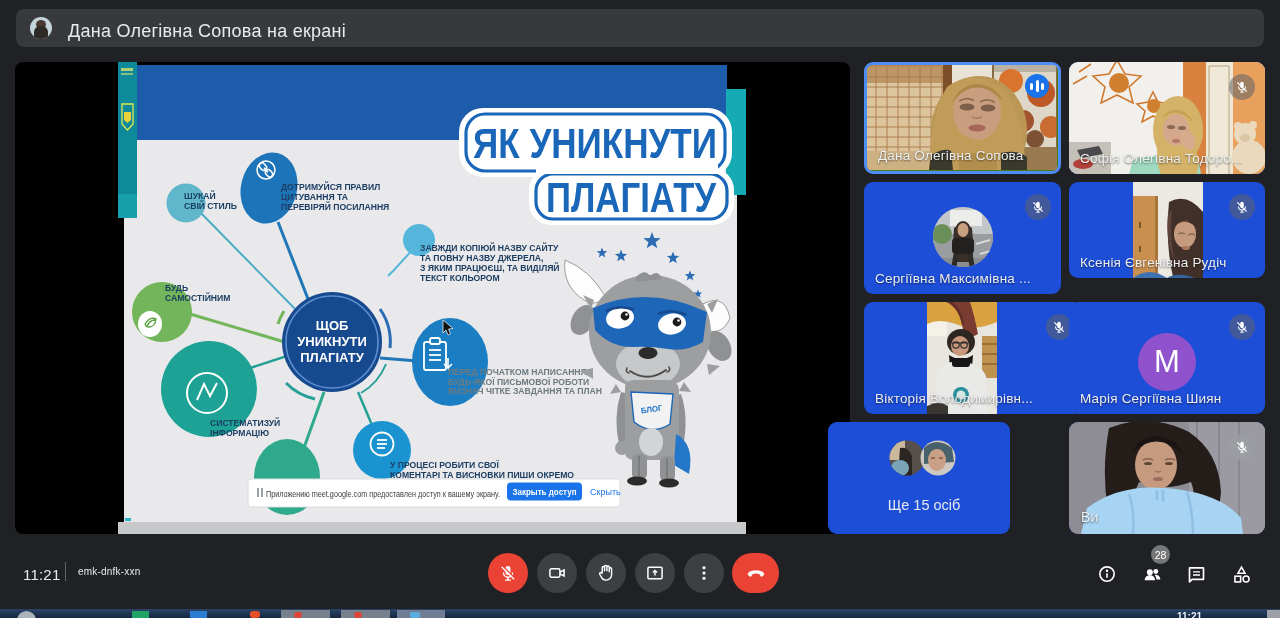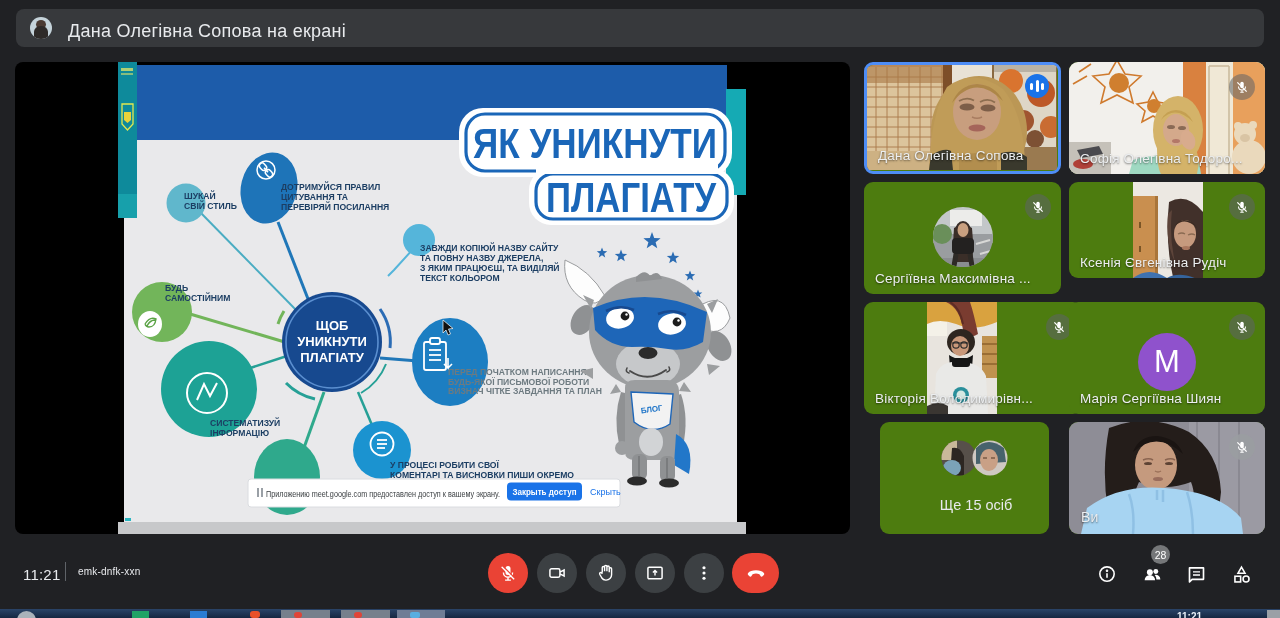--- a/index.html
+++ b/index.html
@@ -1,20 +1,20 @@
 <!DOCTYPE html>
 <html><head>
 <meta charset="utf-8">
 <style>
 *{margin:0;padding:0;box-sizing:border-box}
 html,body{width:1280px;height:618px;background:#202124;font-family:"Liberation Sans",sans-serif;overflow:hidden;position:relative}
 .abs{position:absolute}
 .name{position:absolute;color:#eceef0;font-size:13px;letter-spacing:.2px;text-shadow:0 1px 2px rgba(0,0,0,.55);white-space:nowrap}
 .micoff{position:absolute;top:12px;right:10px;width:26px;height:26px;border-radius:50%;background:rgba(95,99,104,.55);display:flex;align-items:center;justify-content:center}
-.tile{position:absolute;background:#4d7c0f;border-radius:9px;overflow:hidden}
+.tile{position:absolute;background:#1d4ed8;border-radius:9px;overflow:hidden}
 </style>
 </head>
 <body>
 
 <div class="abs" style="left:16px;top:9px;width:1248px;height:38px;background:#37393c;border-radius:8px;"></div>
 <div class="abs" style="left:30px;top:17px;width:22px;height:22px;border-radius:50%;background:#c5d3da;overflow:hidden">
   <div class="abs" style="left:6px;top:3px;width:10px;height:9px;border-radius:50%;background:#4a3a32"></div>
   <div class="abs" style="left:4px;top:9px;width:14px;height:13px;border-radius:45% 45% 0 0;background:#2e2a28"></div>
 </div>
 <div class="abs" style="left:68px;top:21px;color:#e8eaed;font-size:18px;letter-spacing:.25px">Дана Олегівна Сопова на екрані</div>
@@ -373,21 +373,21 @@
 <div class="micoff">
       <svg width="14" height="14" viewBox="0 0 24 24">
         <path d="M12 3 a3 3 0 0 1 3 3 v5 a3 3 0 0 1 -6 0 v-5 a3 3 0 0 1 3 -3 Z" fill="#fff"></path>
         <path d="M6 11 a6 6 0 0 0 12 0 M12 17.5 V21 M9 21 h6" stroke="#fff" stroke-width="1.8" fill="none"></path>
         <line x1="4" y1="4" x2="20" y2="20" stroke="#fff" stroke-width="2.2"></line>
       </svg>
     </div>
 <div class="name" style="left:11px;bottom:8px;font-size:13.5px">Марія Сергіївна Шиян</div>
 </div>
 
-<div class="tile" style="left:880px;top:422px;width:169px;height:112px">
+<div class="tile" style="left:828px;top:422px;width:182px;height:112px">
 <svg width="197" height="112" viewBox="0 0 197 112">
   <defs>
     <clipPath id="c7a">
           <circle cx="79" cy="36" r="17.5"></circle>
         </clipPath>
     <clipPath id="c7b">
           <circle cx="110" cy="36" r="17.5"></circle>
         </clipPath>
   </defs>
   <g clip-path="url(#c7a)">

